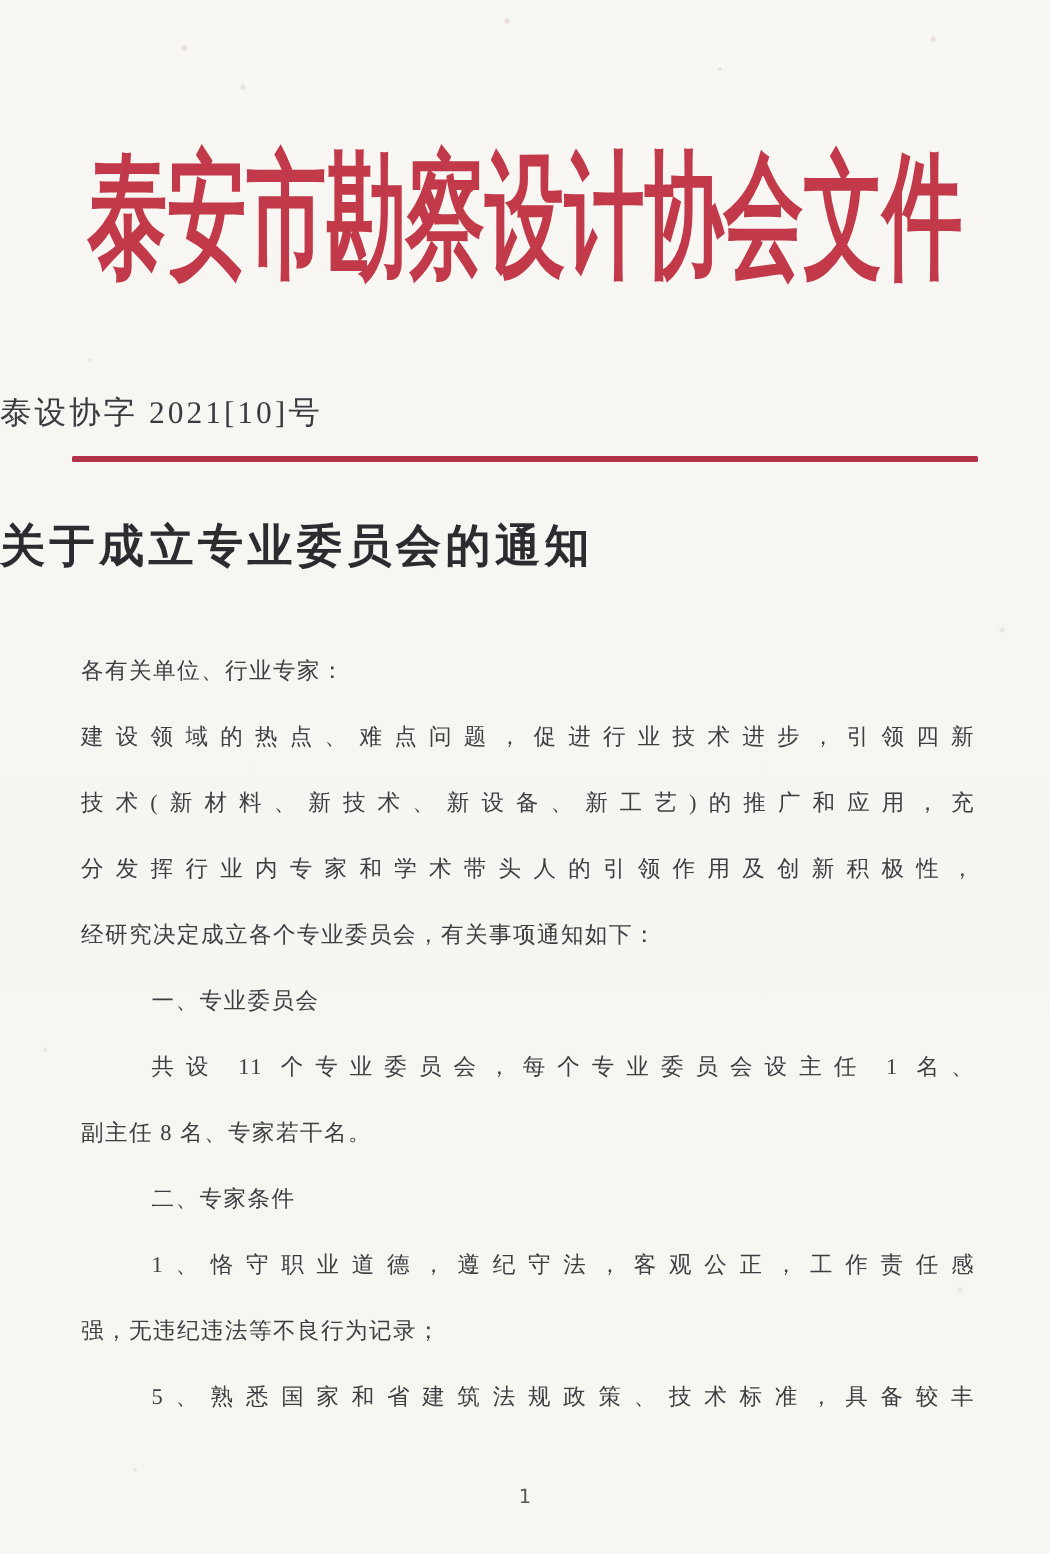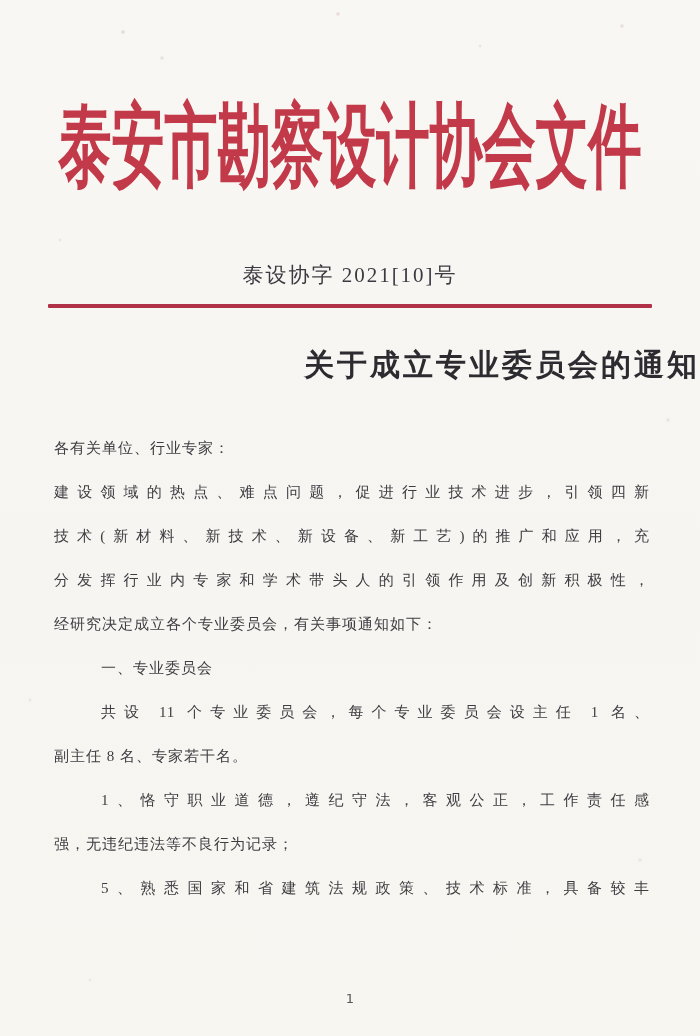--- a/index.html
+++ b/index.html
@@ -42,41 +42,40 @@
     letter-spacing: 0px;
     white-space: nowrap;
     transform: scaleY(1.72);
     transform-origin: center top;
   }
   .doc-number {
     position: absolute;
     top: 260px;
     left: 0;
     width: 700px;
-    text-align: center;
     font-size: 21px;
     line-height: 30px;
     letter-spacing: 2px;
     color: #3a3a40;
   }
   .red-rule {
     position: absolute;
     top: 304px;
     left: 48px;
     width: 604px;
     height: 4px;
     border-radius: 1px;
   }
   .notice-title {
     position: absolute;
     top: 345px;
     left: 0;
     width: 700px;
     margin: 0;
-    text-align: right;
+    text-align: left;
     font-size: 30px;
     line-height: 40px;
     font-weight: bold;
     letter-spacing: 3px;
     color: #2b2b30;
   }
   .body-text {
     position: absolute;
     top: 426px;
     left: 54px;
@@ -122,20 +121,21 @@
 
   <div class="body-text" style="color: rgb(61, 61, 66);">
       <div class="line">各有关单位、行业专家：</div>
       <div class="line fill">建设领域的热点、难点问题，促进行业技术进步，引领四新</div>
       <div class="line fill">技术(新材料、新技术、新设备、新工艺)的推广和应用，充</div>
       <div class="line fill">分发挥行业内专家和学术带头人的引领作用及创新积极性，</div>
       <div class="line">经研究决定成立各个专业委员会，有关事项通知如下：</div>
       <div class="line indent">一、专业委员会</div>
       <div class="line indent fill">共设 11 个专业委员会，每个专业委员会设主任 1 名、</div>
       <div class="line">副主任 8 名、专家若干名。</div>
+      <div class="line indent">二、专家条件</div>
       <div class="line indent fill">1、恪守职业道德，遵纪守法，客观公正，工作责任感</div>
       <div class="line">强，无违纪违法等不良行为记录；</div>
       <div class="line indent fill">5、熟悉国家和省建筑法规政策、技术标准，具备较丰</div>
     </div>
 
   <div class="page-number">1</div>
 
 </div>
 
 </body></html>

